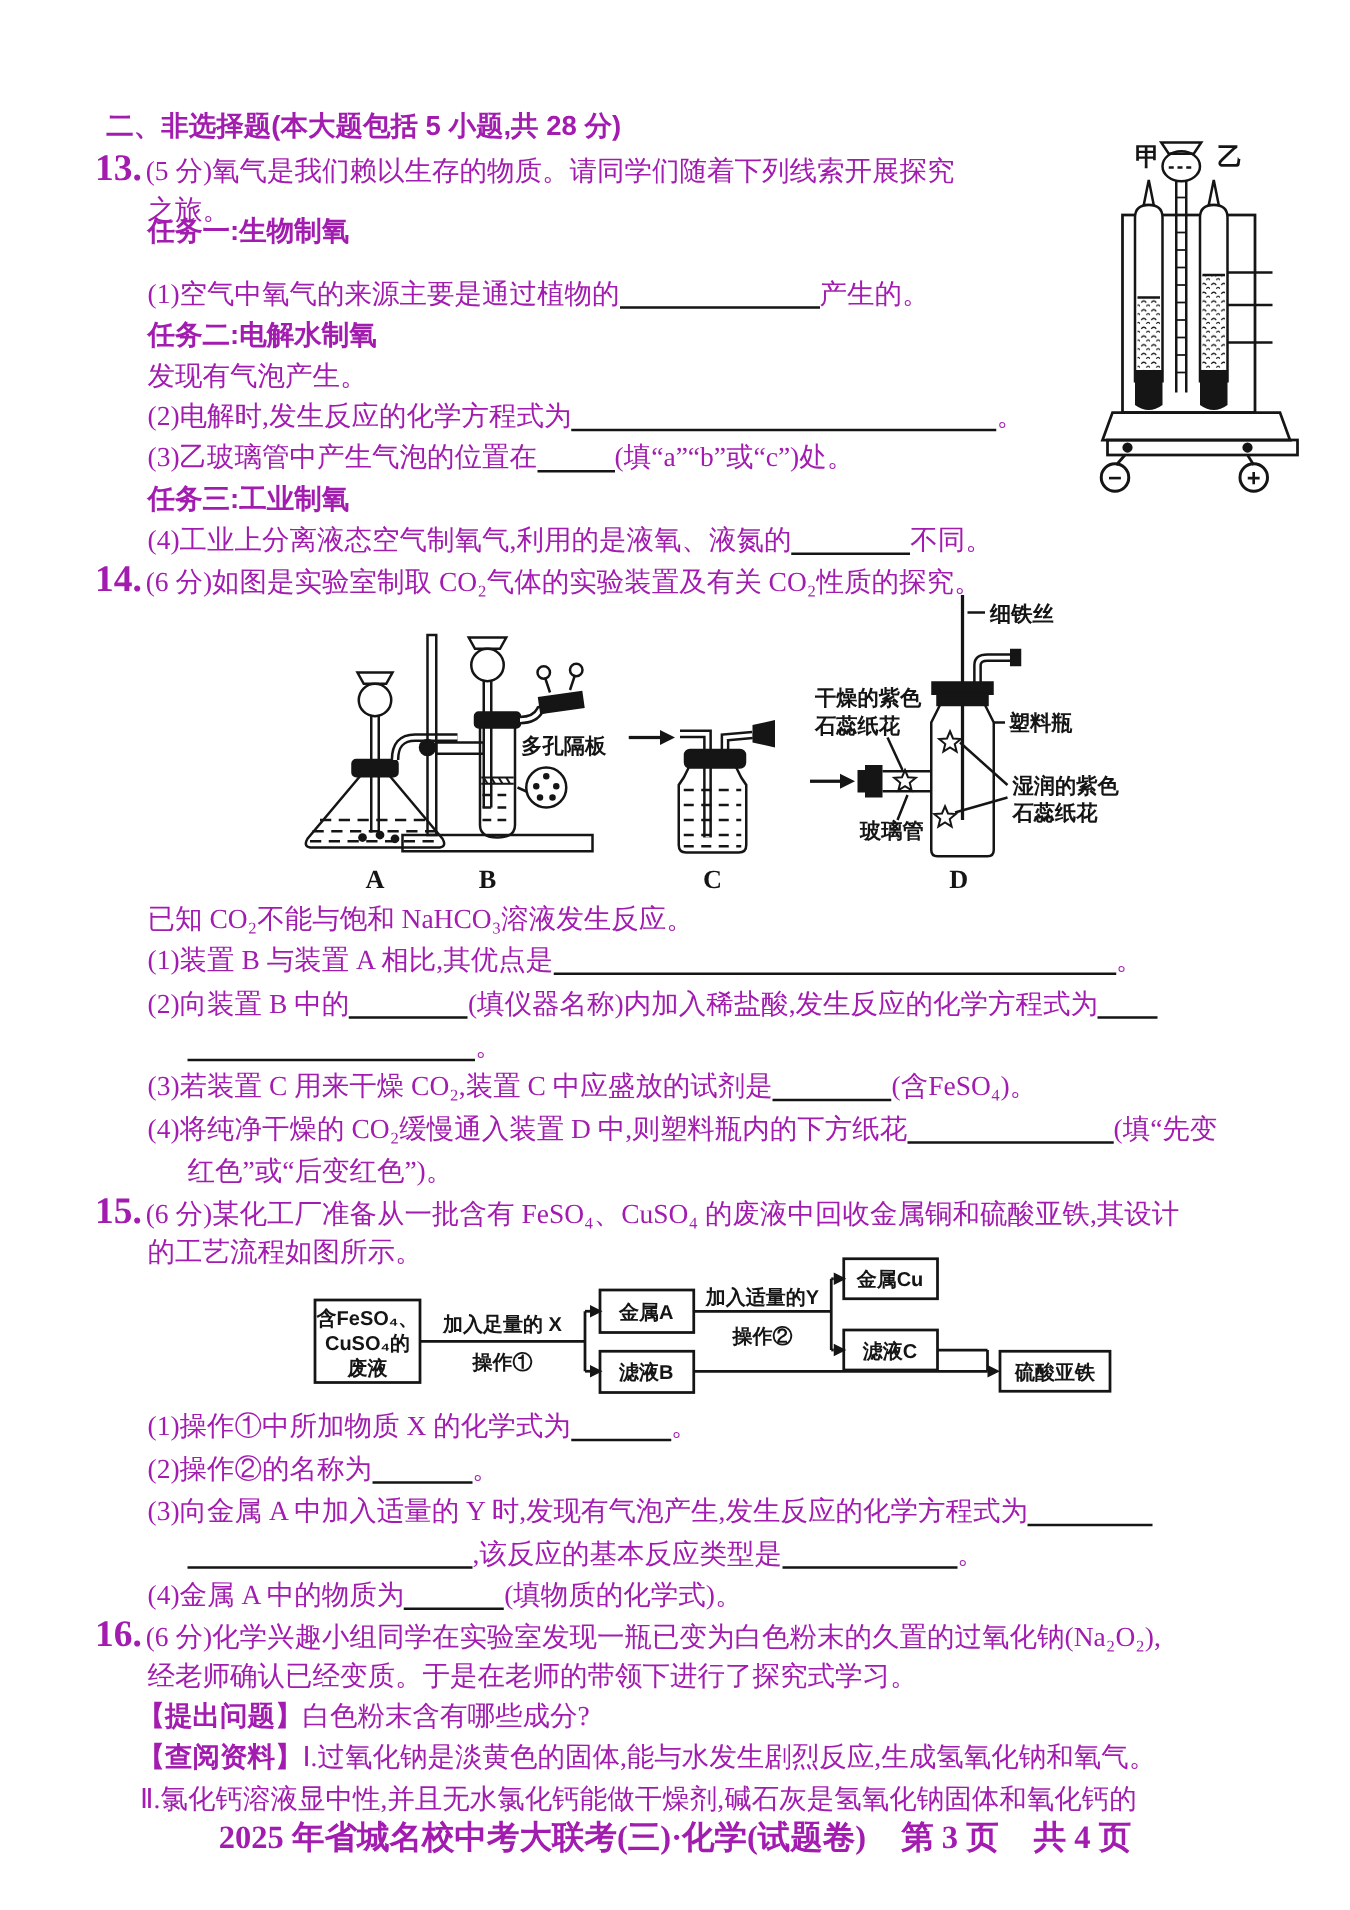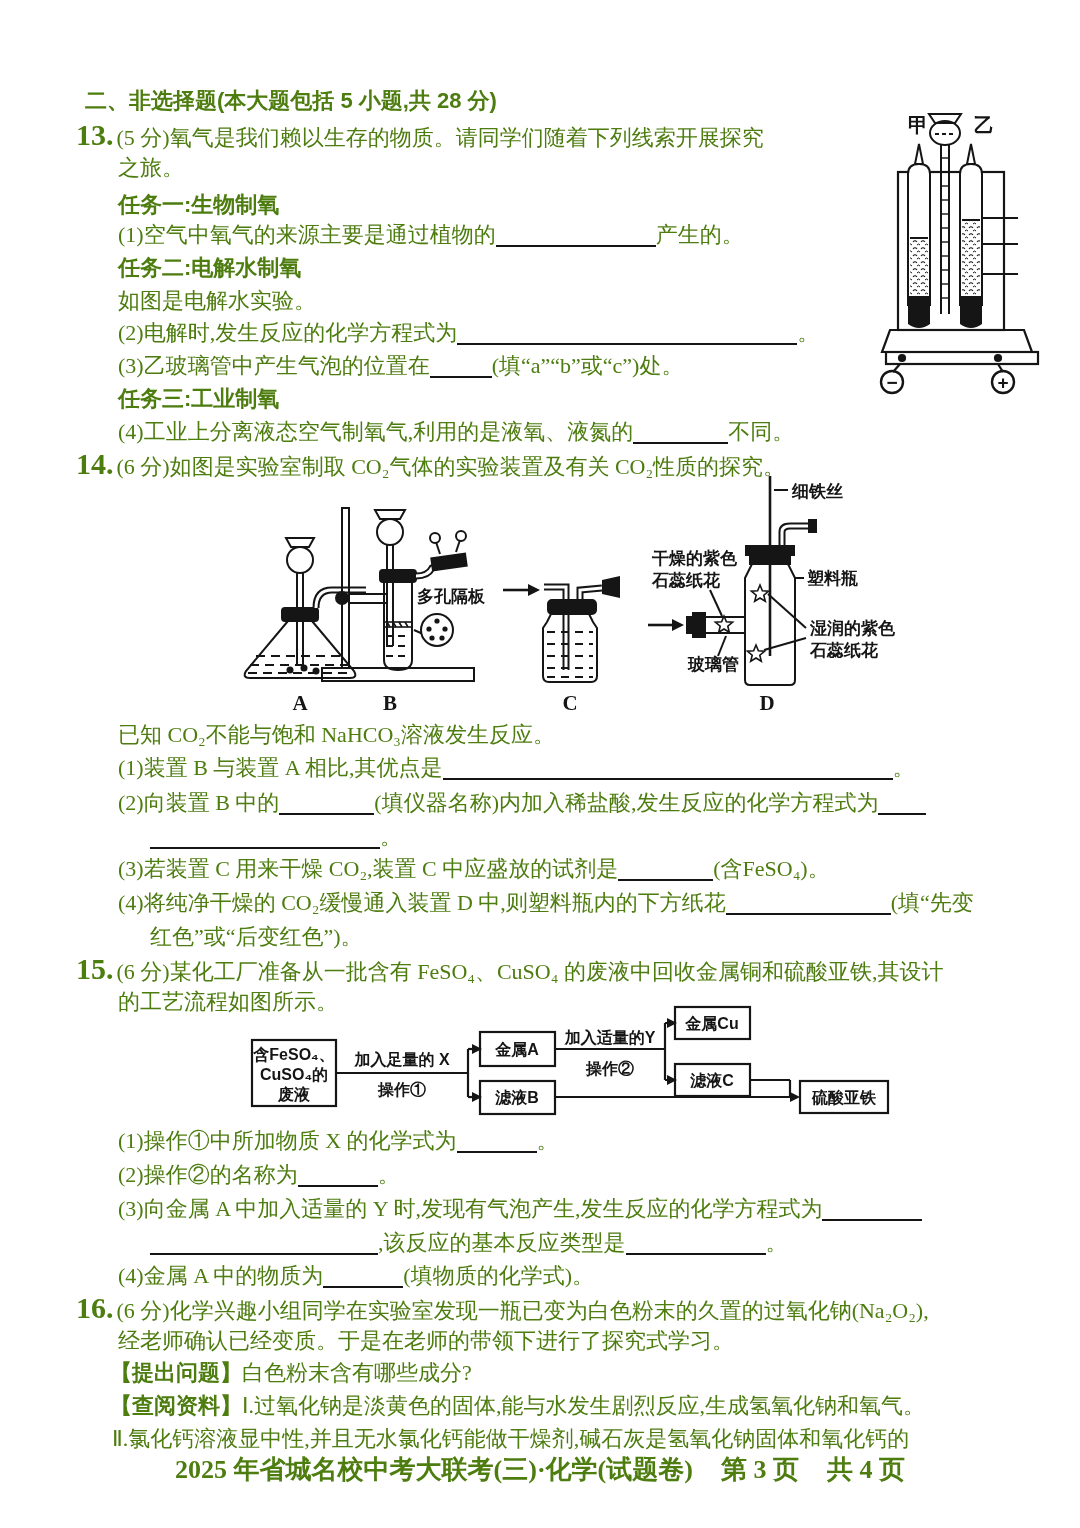--- a/index.html
+++ b/index.html
@@ -1,17 +1,17 @@
 <!DOCTYPE html>
 <html><head>
 <meta charset="utf-8">
 <style>
   html,body{margin:0;padding:0;background:#e8e8e8;}
   #page{position:relative;width:1080px;height:1528px;background:#ffffff;margin:0 auto;overflow:hidden;
-        font-family:"Liberation Serif",serif;color:#4d7c0f;}
+        font-family:"Liberation Serif",serif;color:#a21caf;}
   .tl{position:absolute;white-space:nowrap;font-size:22px;line-height:26px;}
   .qnum{font-weight:bold;font-size:30px;margin-right:3px;}
   .hd{font-weight:bold;font-family:"Liberation Sans",sans-serif;}
   .blk{display:inline-block;height:1em;border-bottom:2px solid #151515;vertical-align:-5px;}
   .lbl{font-weight:bold;}
   svg{position:absolute;overflow:visible;}
   svg text{font-family:"Liberation Sans",sans-serif;fill:#151515;}
   .figlab{font-family:"Liberation Serif",serif;font-weight:bold;font-size:21px;text-anchor:middle;}
   .anno{font-size:17px;font-weight:bold;}
   .flowtxt{font-size:16px;font-weight:bold;text-anchor:middle;}
@@ -23,26 +23,26 @@
 <body>
 
 <div id="page">
 
   <div class="tl hd" style="left:85px;top:88px">二、非选择题(本大题包括 5 小题,共 28 分)</div>
 
   <div class="tl" style="left:76px;top:122px">
     <span class="qnum">13.</span><span>(5 分)氧气是我们赖以生存的物质。请同学们随着下列线索开展探究</span>
   </div>
   <div class="tl" style="left:118px;top:155px">之旅。</div>
-  <div class="tl hd" style="left:118px;top:192px">任务一:生物制氧</div>
+  <div class="tl hd" style="left:118px;top:172px">任务一:生物制氧</div>
   <div class="tl" style="left:118px;top:222px">
     <span>(1)空气中氧气的来源主要是通过植物的</span><span class="blk" style="width:160px"></span><span>产生的。</span>
   </div>
   <div class="tl hd" style="left:118px;top:255px">任务二:电解水制氧</div>
-  <div class="tl" style="left:118px;top:288px">如图是电解水实验。</div>
+  <div class="tl" style="left:118px;top:288px">发现有气泡产生。</div>
   <div class="tl" style="left:118px;top:320px">
     <span>(2)电解时,发生反应的化学方程式为</span><span class="blk" style="width:340px"></span><span>。</span>
   </div>
   <div class="tl" style="left:118px;top:353px">
     <span>(3)乙玻璃管中产生气泡的位置在</span><span class="blk" style="width:62px"></span><span>(填“a”“b”或“c”)处。</span>
   </div>
   <div class="tl hd" style="left:118px;top:386px">任务三:工业制氧</div>
   <div class="tl" style="left:118px;top:419px">
     <span>(4)工业上分离液态空气制氧气,利用的是液氧、液氮的</span><span class="blk" style="width:95px"></span><span>不同。</span>
   </div>

